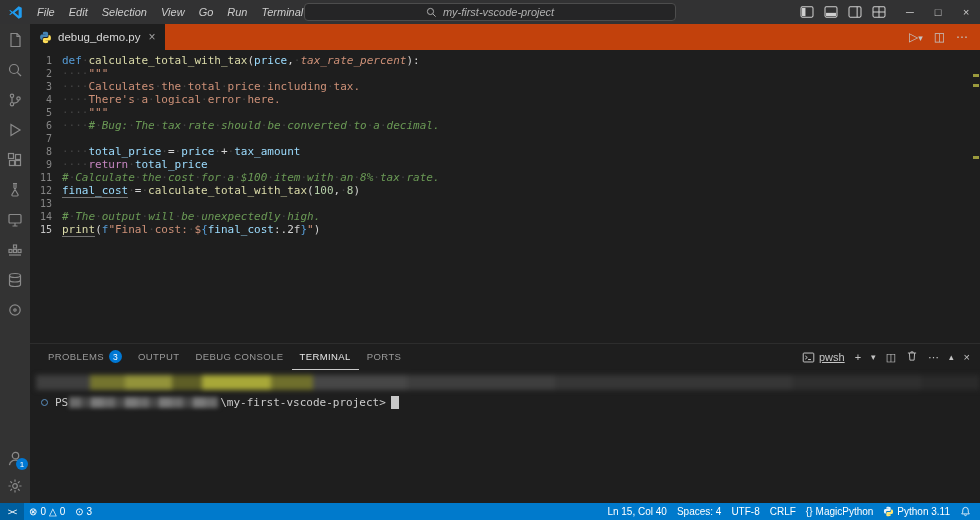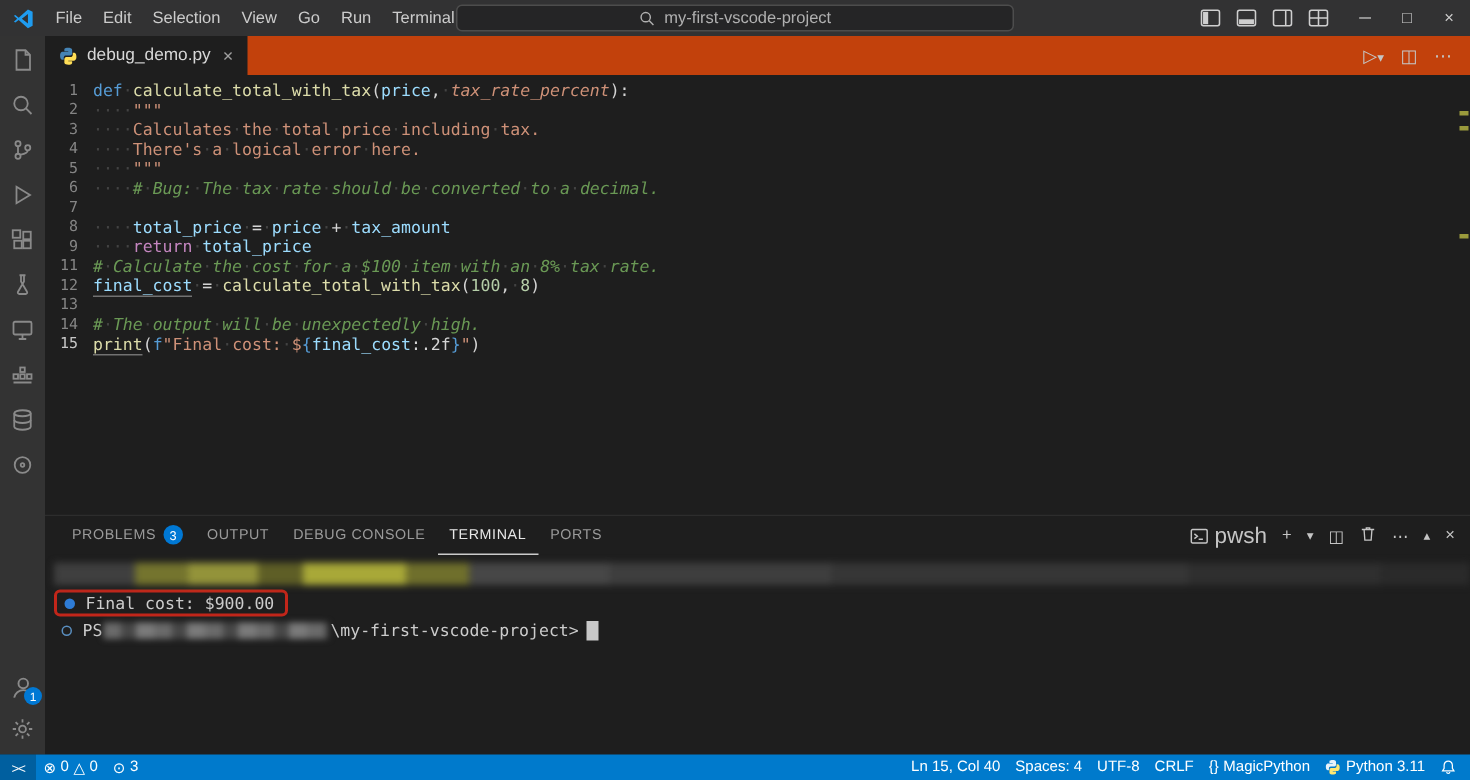--- a/index.html
+++ b/index.html
@@ -1,21 +1,21 @@
 <!DOCTYPE html>
 <html><head>
 <meta charset="utf-8">
 <style>
   *{margin:0;padding:0;box-sizing:border-box;}
   html,body{width:980px;height:520px;overflow:hidden;background:#1e1e1e;}
   body{font-family:"Liberation Sans",sans-serif;color:#cccccc;font-size:12px;}
   .window{width:980px;height:520px;display:flex;flex-direction:column;background:#1e1e1e;}
 
   
-  .titlebar{flex:0 0 24px;background:#323233;display:flex;position:relative;font-size:11px;color:#cccccc;}
+  .titlebar{flex:0 0 24px;background:#323233;display:flex;position:relative;font-size:11px;color:#cccccc;font-style:italic;}
   .tb-logo{width:30px;display:flex;justify-content:center;align-items:center;}
   .menu-item{padding:0 7px;height:100%;display:flex;align-items:center;cursor:default;}
   .nav-arrows{display:flex;gap:12px;margin-left:14px;font-size:12px;}
   .nav-fwd{color:#6f6f6f;}
   .searchbox{position:absolute;left:50%;top:3px;transform:translateX(-50%);width:372px;height:18px;background:#252526;border:1px solid #4d4d4d;border-radius:4px;display:flex;align-items:center;justify-content:center;gap:6px;color:#b0b0b0;font-size:11px;}
   .tb-right{margin-left:auto;display:flex;align-items:center;height:100%;}
   .layout-icons{display:flex;gap:10px;align-items:center;padding:0 10px;}
   .win-btn{width:28px;height:100%;display:flex;align-items:center;justify-content:center;font-size:11px;color:#cccccc;}
 
   
@@ -56,21 +56,21 @@
   .overview{position:absolute;right:1px;top:0;width:7px;height:100%;}
   .ov-mark{position:absolute;right:0;width:6px;height:3px;background:#9a9a3c;}
 
   
   .panel{flex:0 0 160px;display:flex;flex-direction:column;background:#1e1e1e;border-top:1px solid #2d2d2d;}
   .panel-header{flex:0 0 26px;display:flex;align-items:center;padding:0 10px;}
   .panel-tab{font-size:9.5px;letter-spacing:.4px;color:#9a9a9a;padding:0 8px;height:100%;display:flex;align-items:center;gap:5px;border-bottom:1px solid transparent;}
   .panel-tab.active{color:#e7e7e7;border-bottom-color:#cccccc;}
   .ptab-badge{min-width:13px;height:13px;border-radius:8px;background:#0078d4;color:#fff;font-size:8.5px;display:flex;align-items:center;justify-content:center;padding:0 3px;}
   .panel-actions{margin-left:auto;display:flex;align-items:center;gap:10px;color:#c5c5c5;font-size:11px;}
-  .profile{display:flex;align-items:center;gap:4px;font-size:15px;}
+  .profile{display:flex;align-items:center;gap:4px;font-size:11px;text-decoration:underline;}
 
   
   .terminal{flex:1;padding:3px 0 0 6px;font-family:"DejaVu Sans Mono",monospace;font-size:11px;color:#cccccc;}
   .redacted-row{display:flex;height:15px;overflow:hidden;filter:blur(2.5px);margin:2px 0 3px 0;}
   .redacted-row div{height:100%;}
   .term-line{display:flex;align-items:center;height:18px;}
   .annotation{display:inline-flex;align-items:center;gap:7px;border:2px solid #c2261a;border-radius:4px;padding:0 7px 0 5px;height:18px;}
   .deco-dot{width:7px;height:7px;border-radius:50%;background:#2e7cd6;flex:0 0 7px;}
   .deco-circle{width:7px;height:7px;border-radius:50%;border:1px solid #5a8fc0;margin:0 7px 0 5px;flex:0 0 7px;}
   .prompt-redacted{display:inline-block;width:150px;height:11px;margin:0 1px;background:repeating-linear-gradient(90deg,#6a6a6a 0 12px,#474747 12px 22px,#7a7a7a 22px 34px);filter:blur(2px);}
@@ -304,26 +304,20 @@
               <div style="width: 30px; background: rgb(94, 94, 38);"></div>
               <div style="width: 70px; background: rgb(168, 168, 56);"></div>
               <div style="width: 42px; background: rgb(111, 111, 44);"></div>
               <div style="width: 95px; background: rgb(71, 71, 71);"></div>
               <div style="width: 150px; background: rgb(62, 62, 62);"></div>
               <div style="width: 240px; background: rgb(54, 54, 54);"></div>
               <div style="width: 130px; background: rgb(47, 47, 47);"></div>
               <div style="width: 60px; background: rgb(42, 42, 42);"></div>
             </div>
           <div class="term-line">
-            <span class="annotation">
-              <span class="deco-dot"></span>
-              <span>Final cost: $900.00</span>
-            </span>
-          </div>
-          <div class="term-line">
             <span class="deco-circle"></span>
             <span>PS</span>
             <span class="prompt-redacted"></span>
             <span>\my-first-vscode-project&gt;</span>
             <span class="cursor"></span>
           </div>
         </div>
       </div>
     </div>
   </div>

